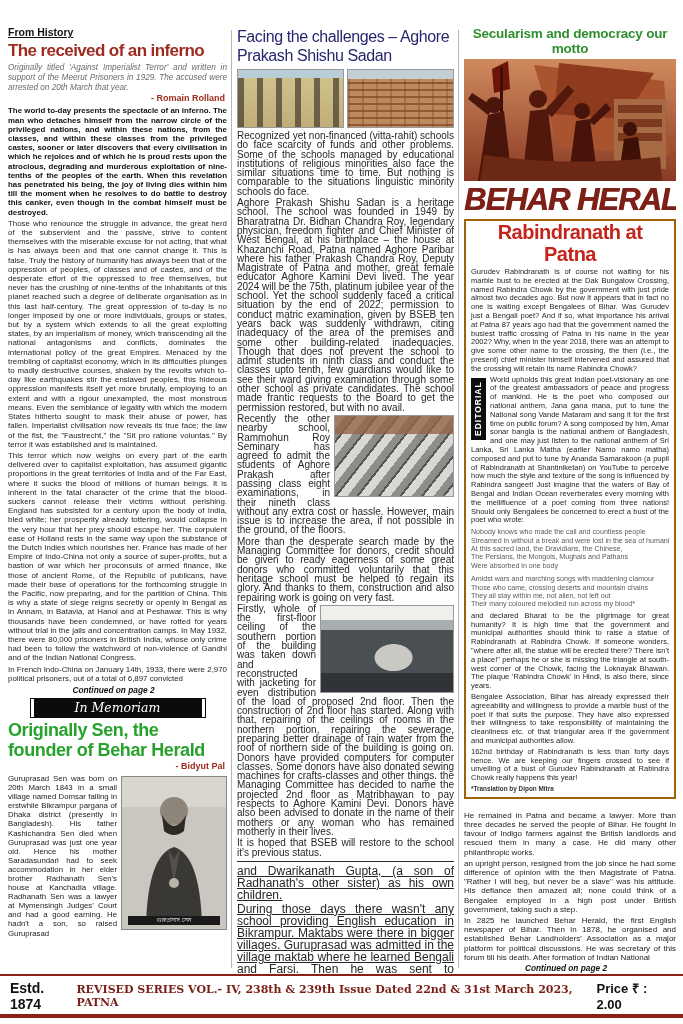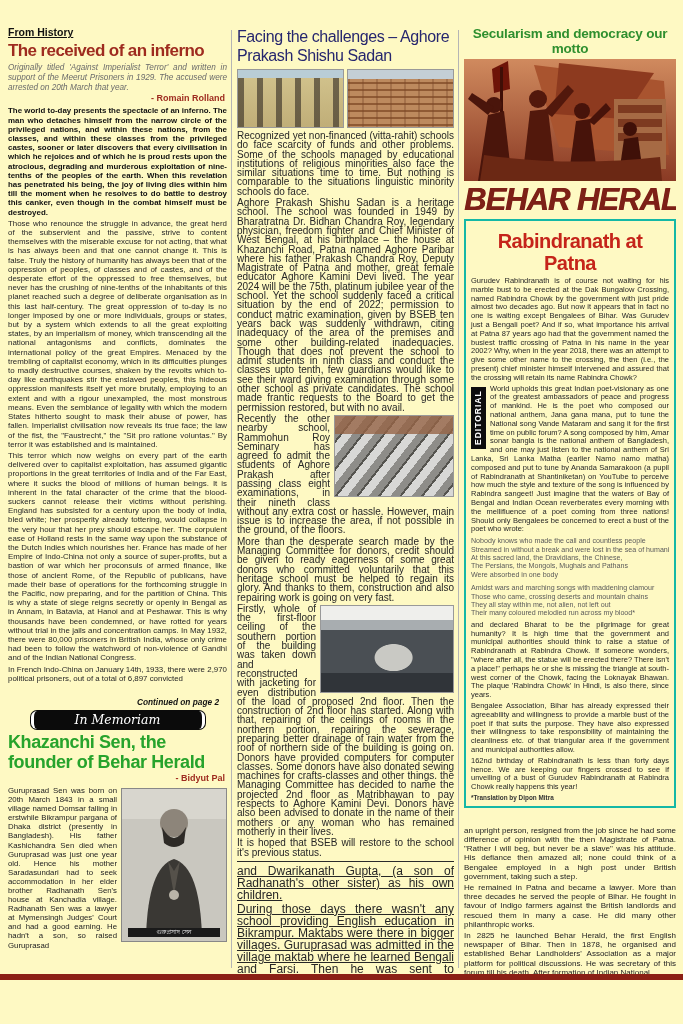--- a/index.html
+++ b/index.html
@@ -1,40 +1,40 @@
 <!DOCTYPE html>
 <html><head>
 <meta charset="utf-8">
 <style>
   html,body{margin:0;padding:0;background:#e8e8e8;}
-  .page{position:relative;width:683px;height:1024px;background:#fef9c3;margin:0 auto;
+  .page{position:relative;width:683px;height:1024px;background:#ffffff;margin:0 auto;
         font-family:"Liberation Sans",sans-serif;color:#222;overflow:hidden;}
   
   .vrule{position:absolute;top:30px;height:938px;width:1px;background:#b5b5b5;}
   .vrule.r1{left:231px;} .vrule.r2{left:458px;}
 
   .col{position:absolute;top:26px;overflow:hidden;}
   .col-left{left:8px;width:219px;height:948px;}
   .col-mid{left:237px;width:217px;height:948px;}
   .col-right{left:464px;width:212px;height:948px;}
 
   p{margin:0 0 2px 0;text-align:justify;}
   .body-txt{font-size:7.9px;line-height:9.2px;color:#262626;}
   .bold{font-weight:bold;color:#111;}
 
   
   .kicker{font-size:10.5px;font-weight:bold;color:#111;text-decoration:underline;margin-bottom:3px;}
   .h-inferno{font-size:17px;line-height:19px;font-weight:bold;color:#9e2b1f;letter-spacing:-0.6px;margin:1px 0 3px 0;}
   .standfirst{font-size:8.2px;line-height:9.8px;font-style:italic;color:#6a6a6a;text-align:justify;margin-bottom:1px;}
   .byline{font-size:9px;font-weight:bold;color:#9e2b1f;text-align:right;margin:0 2px 3px 0;}
-  .continued{font-size:8.3px;font-style:italic;font-weight:bold;color:#111;text-align:right;margin:14px 8px 2px 0;}
+  .continued{font-size:8.3px;font-style:italic;font-weight:bold;color:#111;text-align:center;margin:2px 8px 2px 0;}
 
   .memoriam-banner{width:168px;margin:4px auto 3px auto;background:#0b0b0b;color:#fff;text-align:center;
       font-family:"DejaVu Serif",serif;font-style:italic;font-size:12.5px;line-height:18px;height:18px;
-      border-left:3px solid #fff;border-right:3px solid #fff;box-shadow:0 0 0 1px #0b0b0b;border-radius:6px;}
+      border-left:3px solid #fff;border-right:3px solid #fff;box-shadow:0 0 0 1px #0b0b0b;}
   .h-guru{font-size:18px;line-height:20px;font-weight:bold;color:#27a32c;letter-spacing:-0.4px;margin:2px 0 1px 0;}
   .bio-wrap{overflow:hidden;}
   .photo-portrait{float:right;width:104px;height:152px;margin:2px 0 0 4px;border:1px solid #888;
       background:linear-gradient(#d6d4cc,#b9b7ae);position:relative;}
   .portrait-cap{position:absolute;left:6px;right:6px;bottom:4px;background:#1a1a1a;color:#e8e8e8;
       font-size:6px;line-height:9px;text-align:center;}
   .bio-txt{font-size:7.8px;line-height:9.1px;}
 
   
   .h-shishu{font-size:16px;line-height:19px;font-weight:normal;color:#26266e;letter-spacing:-0.4px;margin:1px 0 4px 0;}
@@ -57,21 +57,21 @@
       radial-gradient(ellipse at 55% 60%, #c9c9c4 0 18%, rgba(0,0,0,0) 19%),
       linear-gradient(#efefec 0 16%, #a8adb0 16% 28%, #4a4f54 28% 78%, #303439 78%);}
   .hr-split{border:0;border-top:1.5px solid #2a2a2a;margin:4px 0 3px 0;}
 
   
   .motto{font-size:13.5px;font-weight:bold;color:#2f8f2f;text-align:center;margin:0 0 3px 0;letter-spacing:-0.2px;}
   .photo-memorial{width:212px;height:122px;margin-bottom:2px;}
   .masthead{font-size:31px;line-height:33px;font-weight:900;font-style:italic;color:#7d2017;
       text-align:center;letter-spacing:-1px;margin:0 0 3px 0;white-space:nowrap;
       text-shadow:0.6px 0 #7d2017;}
-  .ed-box{border:2px solid #14b8a6;padding:9px 5px 3px 5px;margin-bottom:18px;}
+  .ed-box{border:2px solid #a16207;padding:0 5px 3px 5px;margin-bottom:12px;}
   .h-rabindra{font-size:20px;line-height:22px;font-weight:bold;color:#c5241a;text-align:center;
       letter-spacing:-0.5px;margin:0 0 3px 0;}
   .ed-txt{font-size:7.5px;line-height:8.8px;color:#262626;}
   .editorial-label{float:left;width:15px;height:62px;background:#0d0d0d;margin:2px 4px 2px 0;
       color:#fff;font-size:8.5px;font-weight:bold;letter-spacing:1px;text-align:center;
       writing-mode:vertical-rl;transform:rotate(180deg);line-height:15px;}
   .poem{font-size:7.1px;line-height:8.4px;color:#5a5a5a;margin:3px 0;}
   .poem div{white-space:nowrap;overflow:hidden;}
   .poem .gap{height:5px;}
   .footnote{font-size:6.4px;font-weight:bold;color:#333;margin-top:2px;}
@@ -100,21 +100,21 @@
     <div class="byline">- Romain Rolland</div>
     <div class="body-txt">
       <p class="bold">The world to-day presents the spectacle of an inferno. The man who detaches himself from the narrow circle of the privileged nations, and within these nations, from the classes, and within these classes from the privileged castes, sooner or later discovers that every civilisation in which he rejoices and of which he is proud rests upon the atrocious, degrading and murderous exploitation of nine-tenths of the peoples of the earth. When this revelation has penetrated his being, the joy of living dies within him till the moment when he resolves to do battle to destroy this canker, even though in the combat himself must be destroyed.</p>
       <p>Those who renounce the struggle in advance, the great herd of the subservient and the passive, strive to content themselves with the miserable excuse for not acting, that what is has always been and that one cannot change it. This is false. Truly the history of humanity has always been that of the oppression of peoples, of classes and of castes, and of the desperate effort of the oppressed to free themselves, but never has the crushing of nine-tenths of the inhabitants of this planet reached such a degree of deliberate organisation as in this last half-century. The great oppression of to-day is no longer imposed by one or more individuals, groups or states, but by a system which extends to all the great exploiting states, by an imperialism of money, which transcending all the national antagonisms and conflicts, dominates the international policy of the great Empires. Menaced by the trembling of capitalist economy, which in its difficulties plunges to madly destructive courses, shaken by the revolts which to-day like earthquakes stir the enslaved peoples, this hideous oppression manifests itself yet more brutally, employing to an extent and with a rigour unexampled, the most monstrous means. Even the semblance of legality with which the modern States hitherto sought to mask their abuse of power, has fallen. Imperialist civilisation now reveals its true face; the law of the fist, the "Faustrecht," the "Sit pro ratione voluntas." By terror it was established and is maintained.</p>
       <p>This terror which now weighs on every part of the earth delivered over to capitalist exploitation, has assumed gigantic proportions in the great territories of India and of the Far East, where it sucks the blood of millions of human beings. It is inherent in the fatal character of the crime that the blood-suckers cannot release their victims without perishing. England has subsisted for a century upon the body of India, bled white; her prosperity already tottering, would collapse in the very hour that her prey should escape her. The corpulent ease of Holland rests in the same way upon the substance of the Dutch Indies which nourishes her. France has made of her Empire of Indo-China not only a source of super-profits, but a bastion of war which her proconsuls of armed finance, like those of ancient Rome, of the Republic of publicans, have made their base of operations for the forthcoming struggle in the Pacific, now preparing, and for the partition of China. This is why a state of siege reigns secretly or openly in Bengal as in Annam, in Batavia, at Hanoi and at Peshawar. This is why thousands have been condemned, or have rotted for years without trial in the jails and concentration camps. In May 1932, there were 80,000 prisoners in British India, whose only crime had been to follow the watchword of non-violence of Gandhi and of the Indian National Congress.</p>
       <p>In French Indo-China on January 14th, 1933, there were 2,970 political prisoners, out of a total of 6,897 convicted</p>
     </div>
     <div class="continued">Continued on page 2</div>
 
     <div class="memoriam-banner">In Memoriam</div>
-    <div class="h-guru">Khazanchi Sen, the founder of Behar Herald</div>
+    <div class="h-guru">Originally Sen, the founder of Behar Herald</div>
     <div class="byline">- Bidyut Pal</div>
     <div class="bio-wrap">
       <div class="photo-portrait">
         <svg width="104" height="152" viewBox="0 0 104 152">
           <rect x="0" y="0" width="104" height="152" fill="#c9c7bf"></rect>
           <rect x="0" y="0" width="104" height="30" fill="#d8d6ce"></rect>
           <circle cx="52" cy="34" r="14" fill="#8d857a"></circle>
           <path d="M40 38 q12 22 24 0 l-2 16 q-10 8 -20 0 Z" fill="#2d2a26"></path>
           <path d="M24 148 q2 -70 28 -78 q26 8 28 78 Z" fill="#3a3834"></path>
           <path d="M46 72 l6 10 l6 -10 l-6 34 Z" fill="#55514a"></path>
@@ -205,24 +205,29 @@
           <div>Their many coloured melodied run across my blood*</div>
         </div>
         <p>and declared Bharat to be the pilgrimage for great humanity? It is high time that the government and municipal authorities should think to raise a statue of Rabindranath at Rabindra Chowk. If someone wonders, "where after all, the statue will be erected there? There isn't a place!" perhaps he or she is missing the triangle at south-west corner of the Chowk, facing the Loknayak Bhawan. The plaque 'Rabindra Chowk' in Hindi, is also there, since years.</p>
         <p>Bengalee Association, Bihar has already expressed their agreeability and willingness to provide a marble bust of the poet if that suits the purpose. They have also expressed their willingness to take responsibility of maintaining the cleanliness etc. of that triangular area if the government and municipal authorities allow.</p>
         <p>162nd birthday of Rabindranath is less than forty days hence. We are keeping our fingers crossed to see if unveiling of a bust of Gurudev Rabindranath at Rabindra Chowk really happens this year!</p>
         <div class="footnote">*Translation by Dipon Mitra</div>
       </div>
     </div>
 
     <div class="right-cont">
+      <p>He remained in Patna and became a lawyer. More than three decades he served the people of Bihar. He fought in favour of Indigo farmers against the British landlords and rescued them in many a case. He did many other philanthropic works.</p>
       <p>an upright person, resigned from the job since he had some difference of opinion with the then Magistrate of Patna. "Rather I will beg, but never be a slave" was his attitude. His defiance then amazed all; none could think of a Bengalee employed in a high post under British government, taking such a step.</p>
-      <p>He remained in Patna and became a lawyer. More than three decades he served the people of Bihar. He fought in favour of Indigo farmers against the British landlords and rescued them in many a case. He did many other philanthropic works.</p>
       <p>In 2825 he launched Behar Herald, the first English newspaper of Bihar. Then in 1878, he organised and established Behar Landholders' Association as a major platform for political discussions. He was secretary of this forum till his death. After formation of Indian National</p>
       <div class="continued">Continued on page 2</div>
     </div>
   </div>
 
   <div class="footer">
     <div class="topline"></div>
+    <div class="row">
+      <span class="estd">Estd. 1874</span>
+      <span class="series">REVISED SERIES VOL.- IV, 238th &amp; 239th Issue Dated 22nd &amp; 31st March 2023, PATNA</span>
+      <span class="price">Price ₹ : 2.00</span>
+    </div>
     <div class="botline"></div>
   </div>
 </div>
 
 </body></html>

